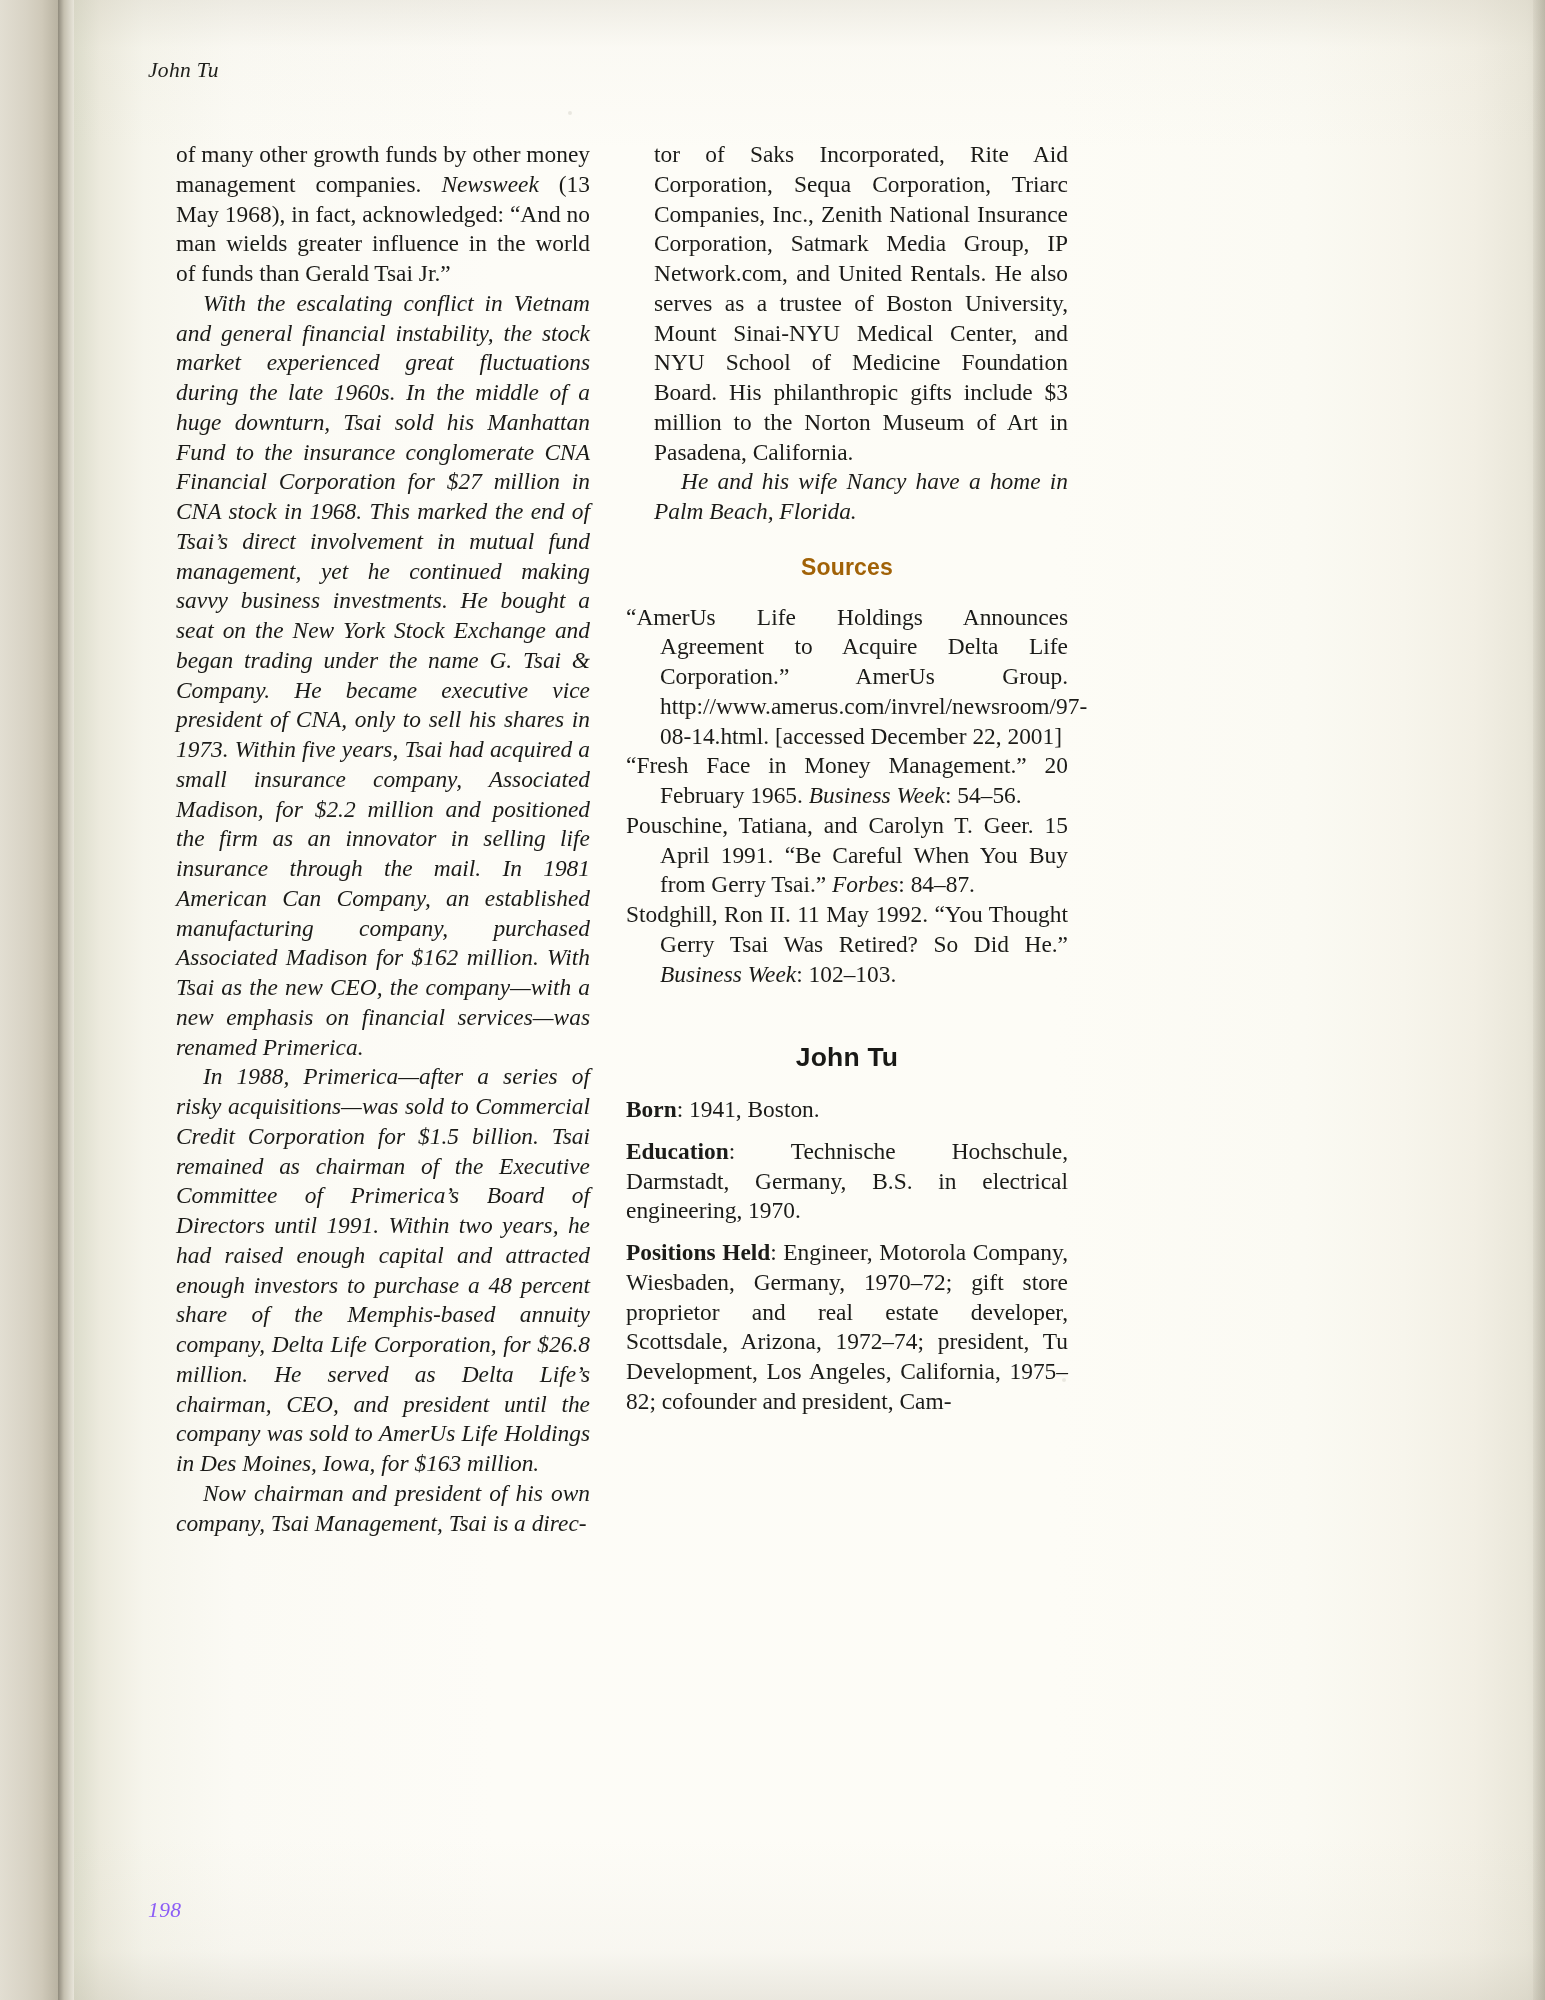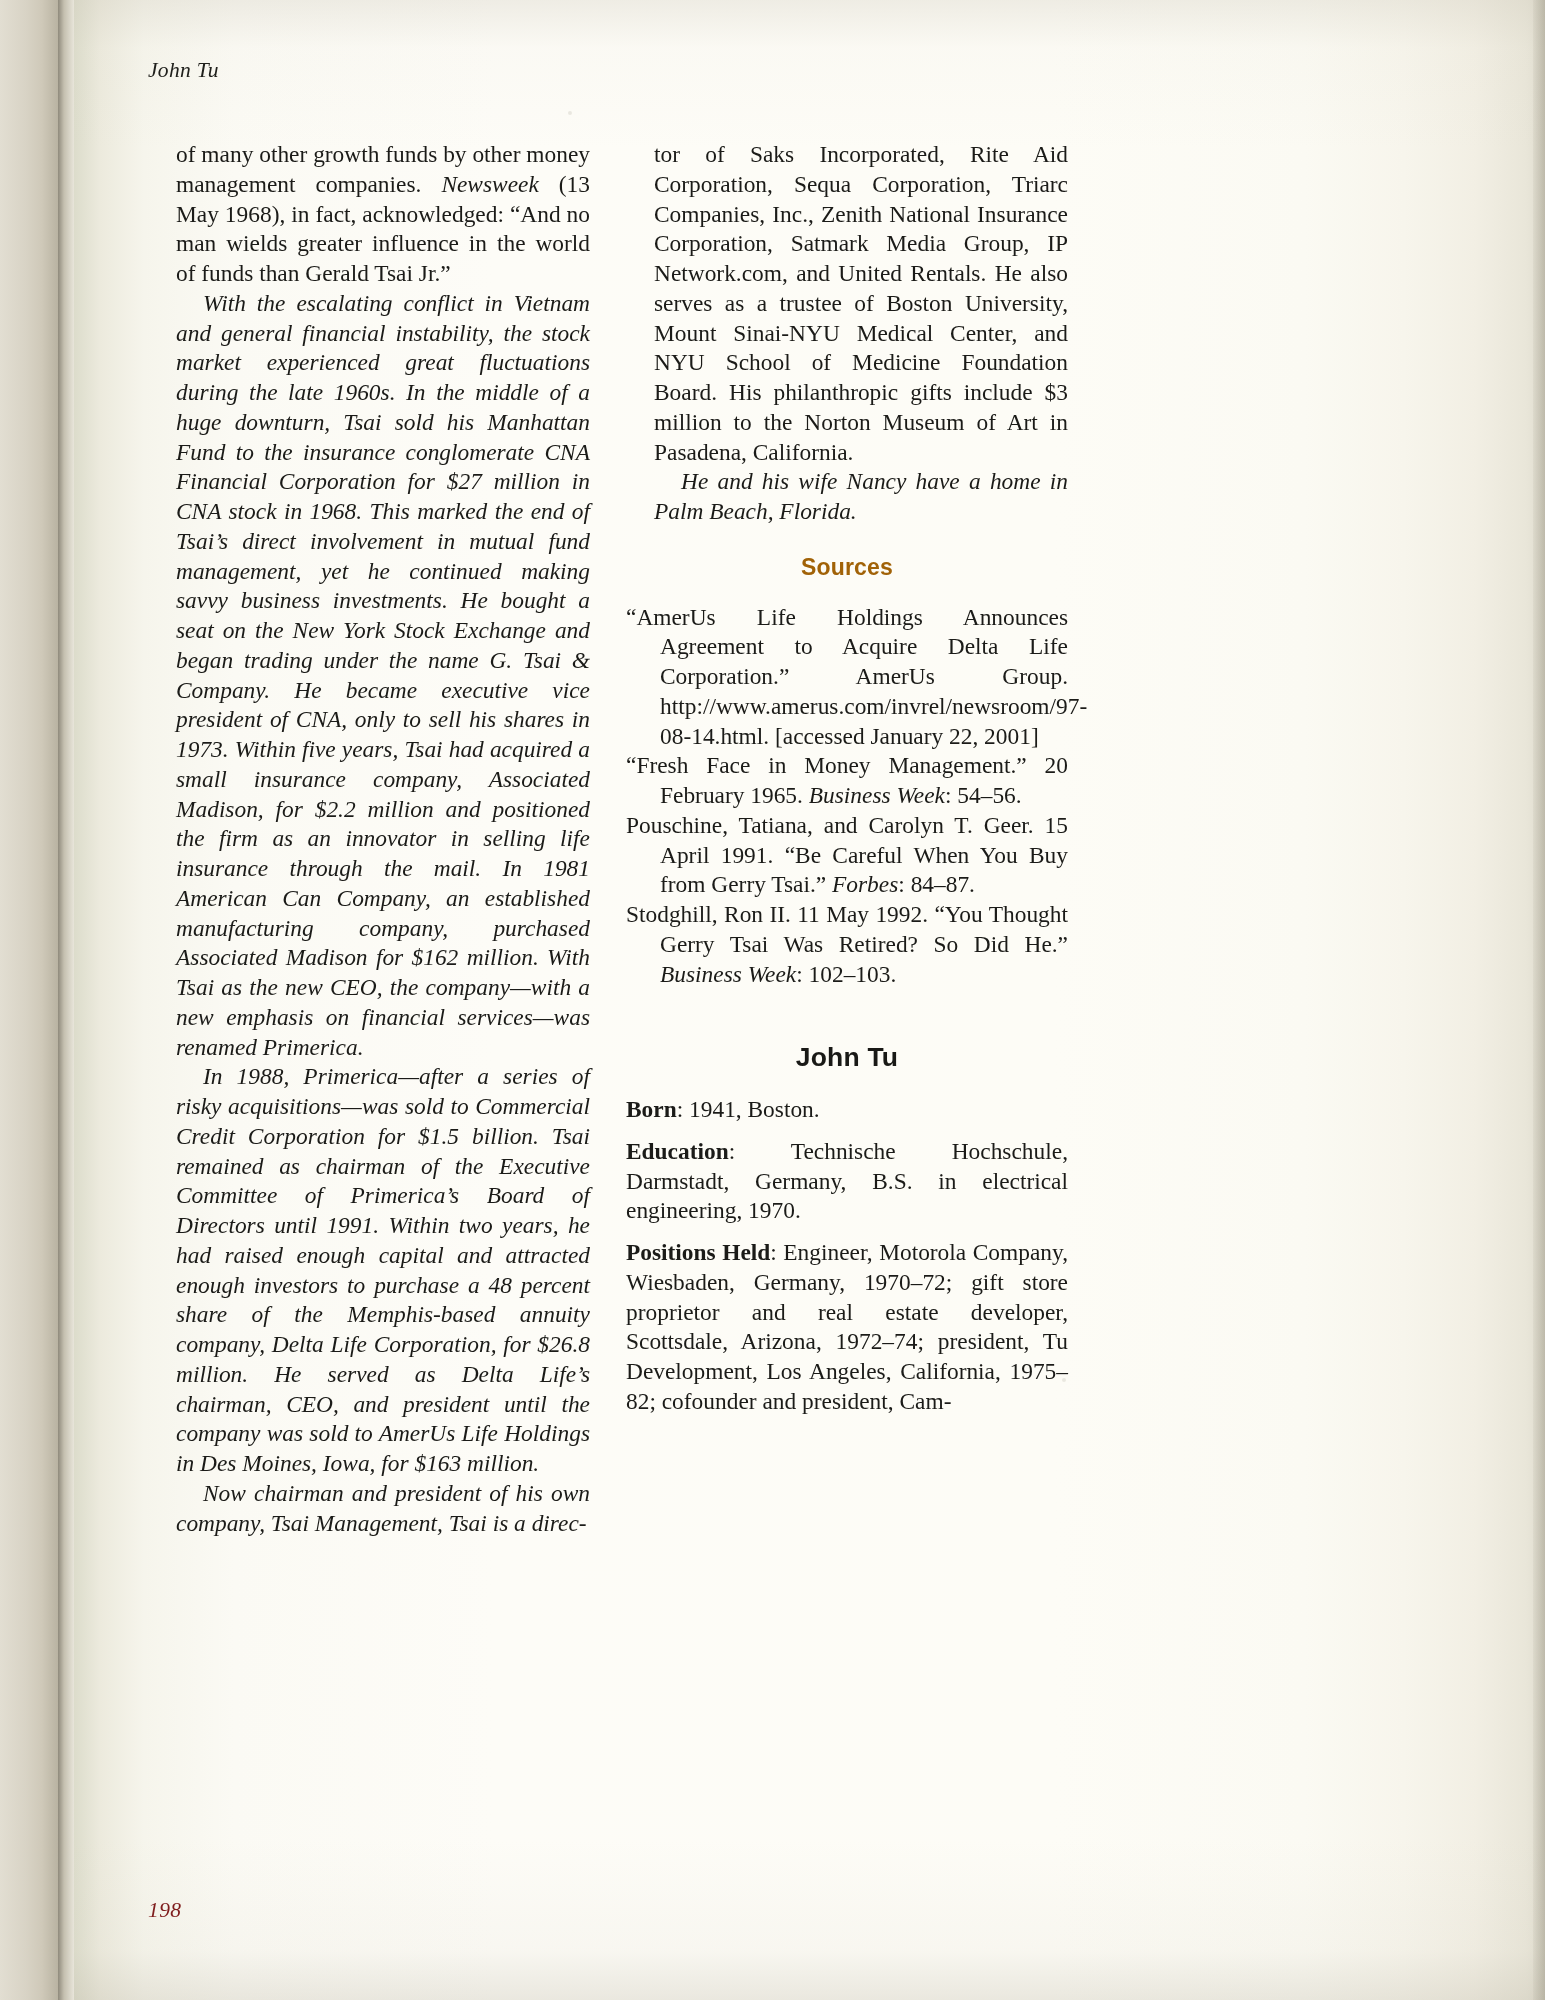--- a/index.html
+++ b/index.html
@@ -170,21 +170,21 @@
   .facts b {
     font-weight: bold;
   }
 
   .folio {
     position: absolute;
     left: 0;
     top: 1898px;
     font-style: italic;
     font-size: 21.5px;
-    color: #7f1d1d;
+    color: #8b5cf6;
     letter-spacing: 0.4px;
   }
 
   
   .speck {
     position: absolute;
     background: rgba(150,145,125,0.18);
     border-radius: 50%;
     pointer-events: none;
   }
@@ -223,21 +223,21 @@
       <div class="col right">
 
         <div>
             <p class="noindent"><span>tor of Saks Incorporated, Rite Aid Corporation, Sequa Corporation, Triarc Companies, Inc., Zenith National Insurance Corporation, Satmark Media Group, IP Network.com, and United Rentals. He also serves as a trustee of Boston University, Mount Sinai-NYU Medical Center, and NYU School of Medicine Foundation Board. His philanthropic gifts include $3 million to the Norton Museum of Art in Pasadena, California.</span></p>
             <p class="indent"><span>He and his wife Nancy have a home in Palm Beach, Florida.</span></p>
           </div>
 
         <h2 class="sources-head">Sources</h2>
 
         <div class="bib">
-            <p><span>“AmerUs Life Holdings Announces Agreement to Acquire Delta Life Corporation.” AmerUs Group. http://www.amerus.com/invrel/newsroom/97-08-14.html. [accessed January 22, 2001]</span></p>
+            <p><span>“AmerUs Life Holdings Announces Agreement to Acquire Delta Life Corporation.” AmerUs Group. http://www.amerus.com/invrel/newsroom/97-08-14.html. [accessed December 22, 2001]</span></p>
             <p><span>“Fresh Face in Money Management.” 20 February 1965. </span><i>Business Week</i><span>: 54–56.</span></p>
             <p><span>Pouschine, Tatiana, and Carolyn T. Geer. 15 April 1991. “Be Careful When You Buy from Gerry Tsai.” </span><i>Forbes</i><span>: 84–87.</span></p>
             <p><span>Stodghill, Ron II. 11 May 1992. “You Thought Gerry Tsai Was Retired? So Did He.” </span><i>Business Week</i><span>: 102–103.</span></p>
           </div>
 
         <h2 class="person-head">John Tu</h2>
 
         <div class="facts">
             <p><b>Born</b><span>: </span><span>1941, Boston.</span></p>
             <p><b>Education</b><span>: </span><span>Technische Hochschule, Darmstadt, Germany, B.S. in electrical engineering, 1970.</span></p>

